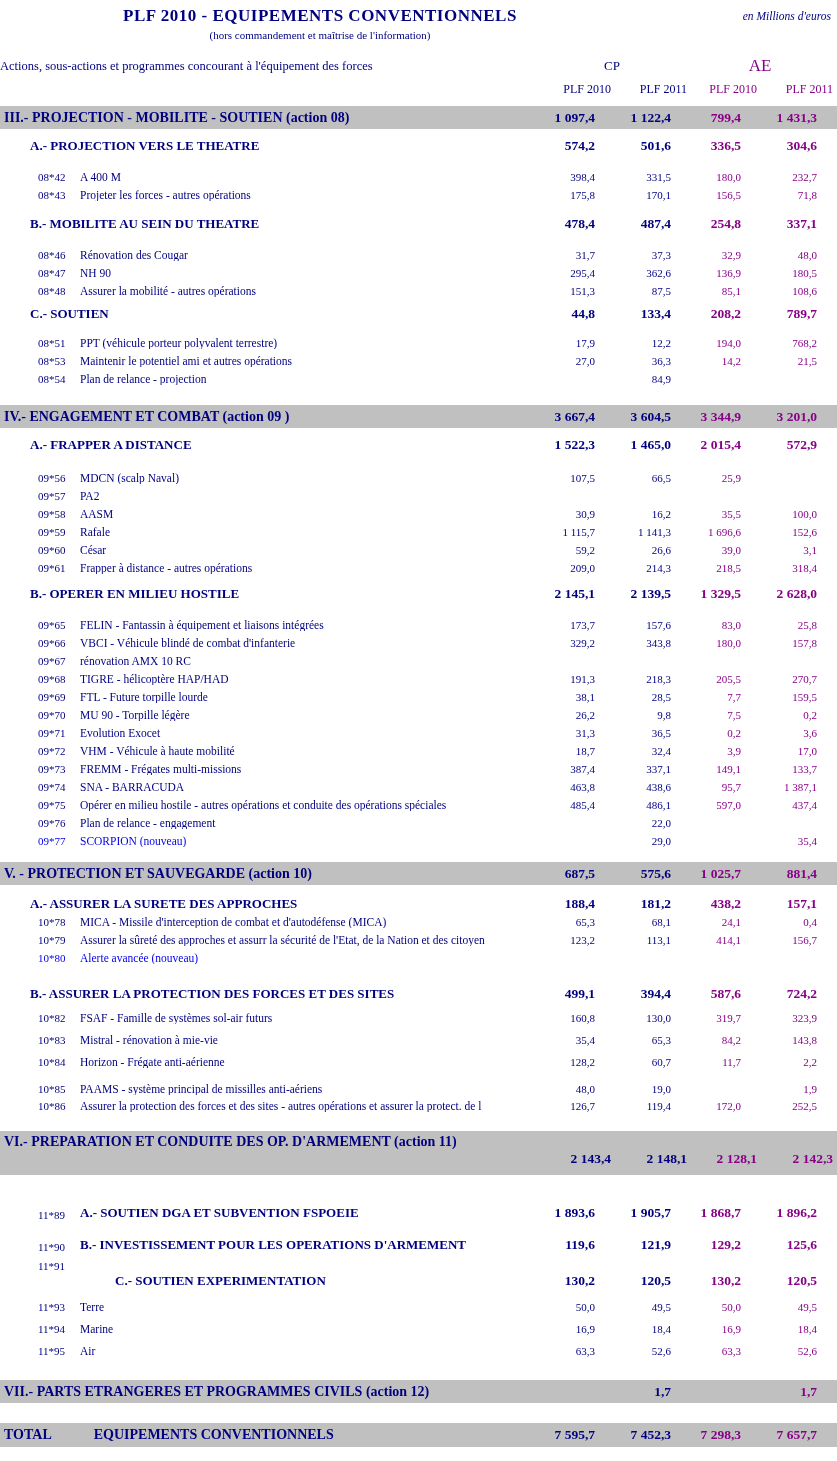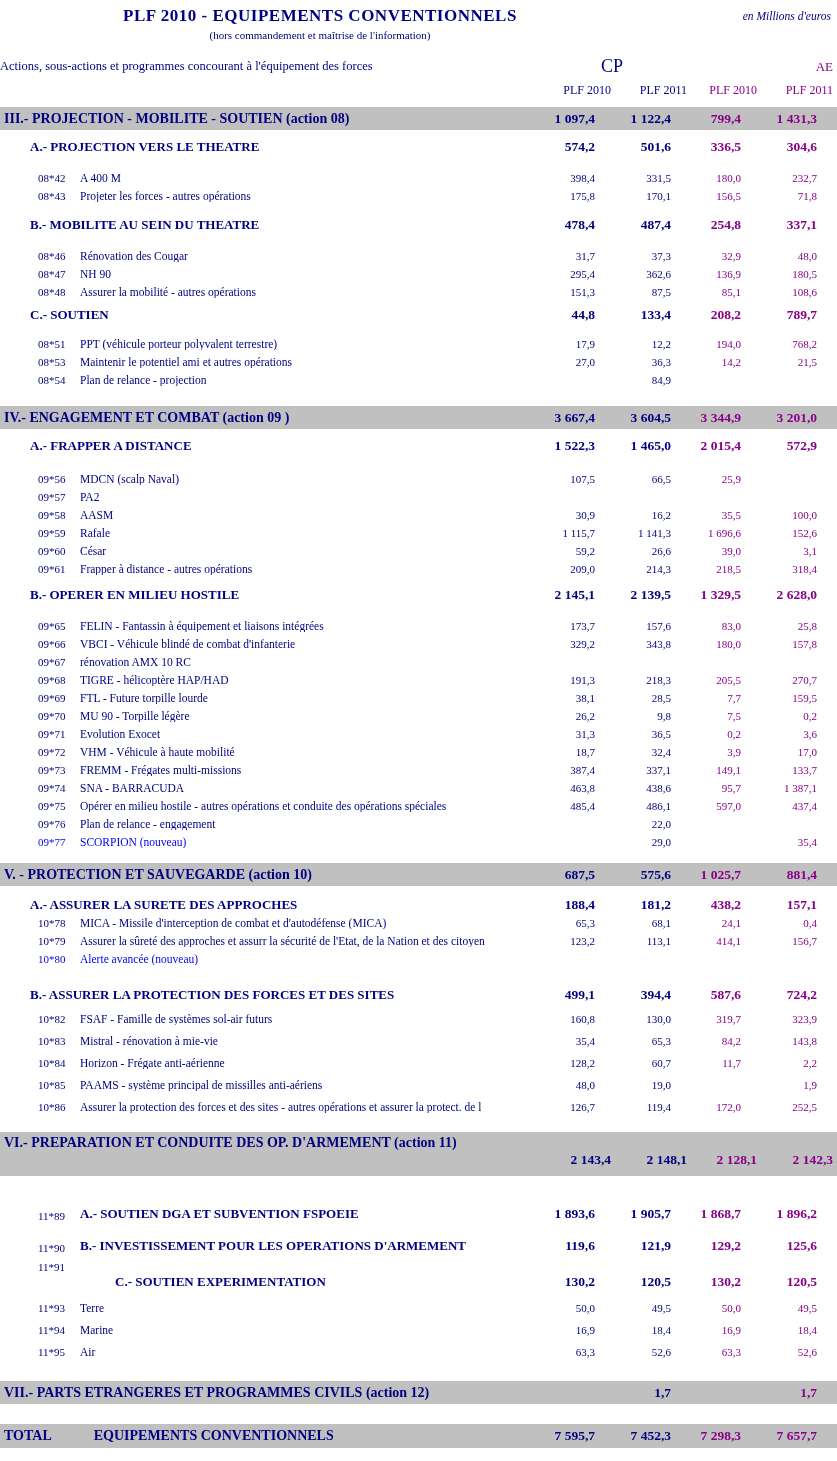--- a/index.html
+++ b/index.html
@@ -14,22 +14,22 @@
   .page{width:837px;position:relative;}
 
   
   .doc-header{position:relative;padding-top:6px;}
   .doc-title{width:640px;text-align:center;font-weight:bold;font-size:17px;letter-spacing:.5px;color:var(--navy);}
   .doc-subtitle{width:640px;text-align:center;font-size:11px;margin-top:3px;color:var(--navy);}
   .doc-unit{position:absolute;top:10px;right:6px;font-style:italic;font-size:11.5px;color:var(--navy);}
 
   .hdr1{display:flex;align-items:center;margin-top:15px;padding-right:4px;}
   .hdr1 .lblcell{flex:1;text-align:left;font-size:12.5px;color:var(--navy);}
-  .hdr-cp{width:150px;text-align:center;font-size:18px;color:var(--navy);}
-  .hdr-ae{width:146px;text-align:right;font-size:13px;color:var(--purple);}
+  .hdr-cp{width:150px;text-align:center;font-size:13px;color:var(--navy);}
+  .hdr-ae{width:146px;text-align:center;font-size:17px;color:var(--purple);}
   .hdr2{display:flex;align-items:center;margin-top:6px;padding-right:4px;margin-bottom:9px;}
   .hdr2 .lblcell{flex:1;}
   .hdr2 .val{font-size:12px;}
 
   
   .row{display:flex;align-items:center;padding-right:20px;box-sizing:border-box;}
   .lbl{flex:1;white-space:nowrap;overflow:hidden;}
   .val{text-align:right;white-space:nowrap;}
   .val.c1{width:74px;}
   .val.c2{width:76px;}
@@ -401,21 +401,21 @@
         <div class="val c3">84,2</div>
         <div class="val c4">143,8</div>
       </div>
       <div class="row item" style="height: 22px;">
         <div class="lbl"><span class="code">10*84</span><span class="txt">Horizon - Frégate anti-aérienne</span></div>
         <div class="val c1">128,2</div>
         <div class="val c2">60,7</div>
         <div class="val c3">11,7</div>
         <div class="val c4">2,2</div>
       </div>
-      <div class="row item" style="height: 22px;">
+      <div class="row item" style="height: 22px; align-items: flex-end;">
         <div class="lbl"><span class="code">10*85</span><span class="txt">PAAMS  - système principal de missilles anti-aériens</span></div>
         <div class="val c1">48,0</div>
         <div class="val c2">19,0</div>
         <div class="val c3"></div>
         <div class="val c4">1,9</div>
       </div>
       <div class="row item" style="height: 22px;">
         <div class="lbl"><span class="code">10*86</span><span class="txt">Assurer la protection des forces et des sites - autres opérations et assurer la protect. de l</span></div>
         <div class="val c1">126,7</div>
         <div class="val c2">119,4</div>

